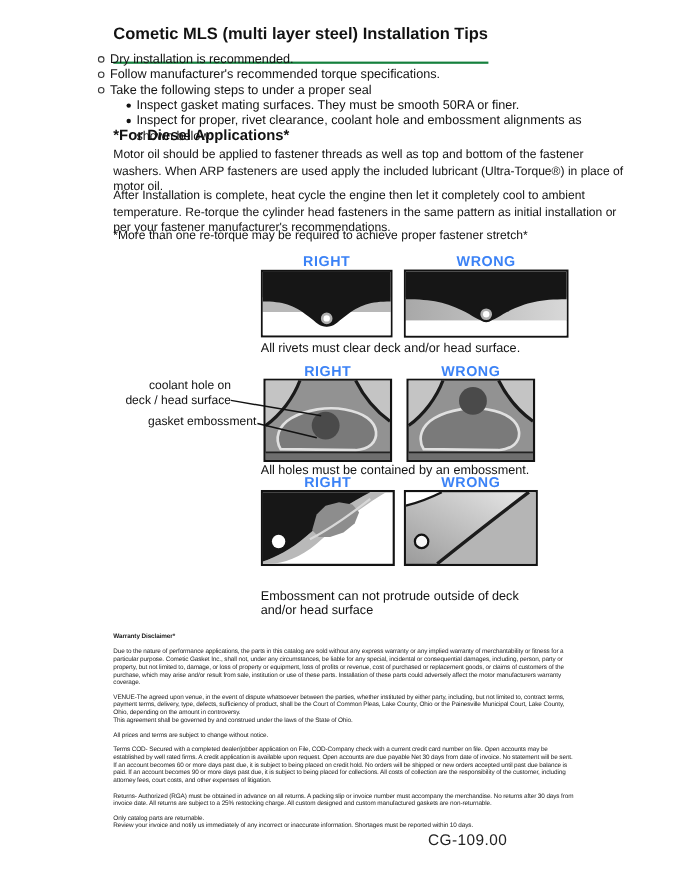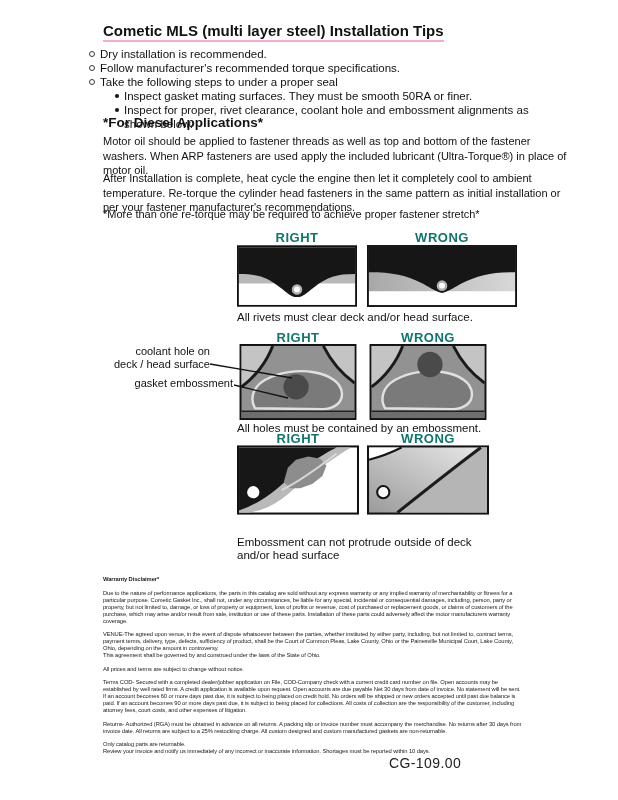--- a/index.html
+++ b/index.html
@@ -3,30 +3,30 @@
 <meta charset="utf-8">
 <style>
   html,body{margin:0;padding:0;background:#ffffff;}
   .page{
     position:relative;width:618px;height:800px;background:#ffffff;overflow:hidden;
     font-family:"Liberation Sans","DejaVu Sans",sans-serif;color:#121212;
   }
   .abs{position:absolute;}
   .title{
     left:103px;top:22px;font-size:15px;font-weight:bold;
-    border-bottom:2px solid #f9a8d4;padding-bottom:1px;white-space:nowrap;
+    border-bottom:2px solid #15803d;padding-bottom:17px;white-space:nowrap;
   }
   .bullets{left:89px;top:47px;width:470px;font-size:11.5px;line-height:14px;}
   .brow{display:flex;align-items:flex-start;}
   .bullet-o{flex:none;width:4px;height:4px;border:1px solid #3a3a3a;border-radius:50%;margin:4px 5px 0 0;}
   .bullet-f{flex:none;width:4px;height:4px;background:#121212;border-radius:50%;margin:5px 5px 0 1px;}
   .sub{margin-left:25px;}
   .diesel-h{left:103px;top:115px;font-size:13.5px;font-weight:bold;text-align:center;}
   .body-p{left:103px;top:0;width:474px;font-size:11px;line-height:14.5px;}
-  .rw-label{font-size:13px;font-weight:600;letter-spacing:.5px;text-align:center;color:#0f766e;}
+  .rw-label{font-size:13px;font-weight:600;letter-spacing:.5px;text-align:center;color:#3b82f6;}
   .caption{font-size:11.5px;line-height:13px;color:#121212;}
   .panel{display:block;}
   .anno{font-size:11px;line-height:13px;text-align:right;color:#121212;}
   .legal{left:103px;top:576px;width:420px;font-size:5.8px;line-height:7px;letter-spacing:-0.1px;color:#1c1c1c;}
   .legal p{margin:0 0 6.5px;}
   .legal p.tight{margin:0;}
   .legal .lh{font-weight:bold;}
   .footer-code{left:389px;top:755px;font-size:14px;letter-spacing:.4px;color:#222;}
 </style>
 </head>

